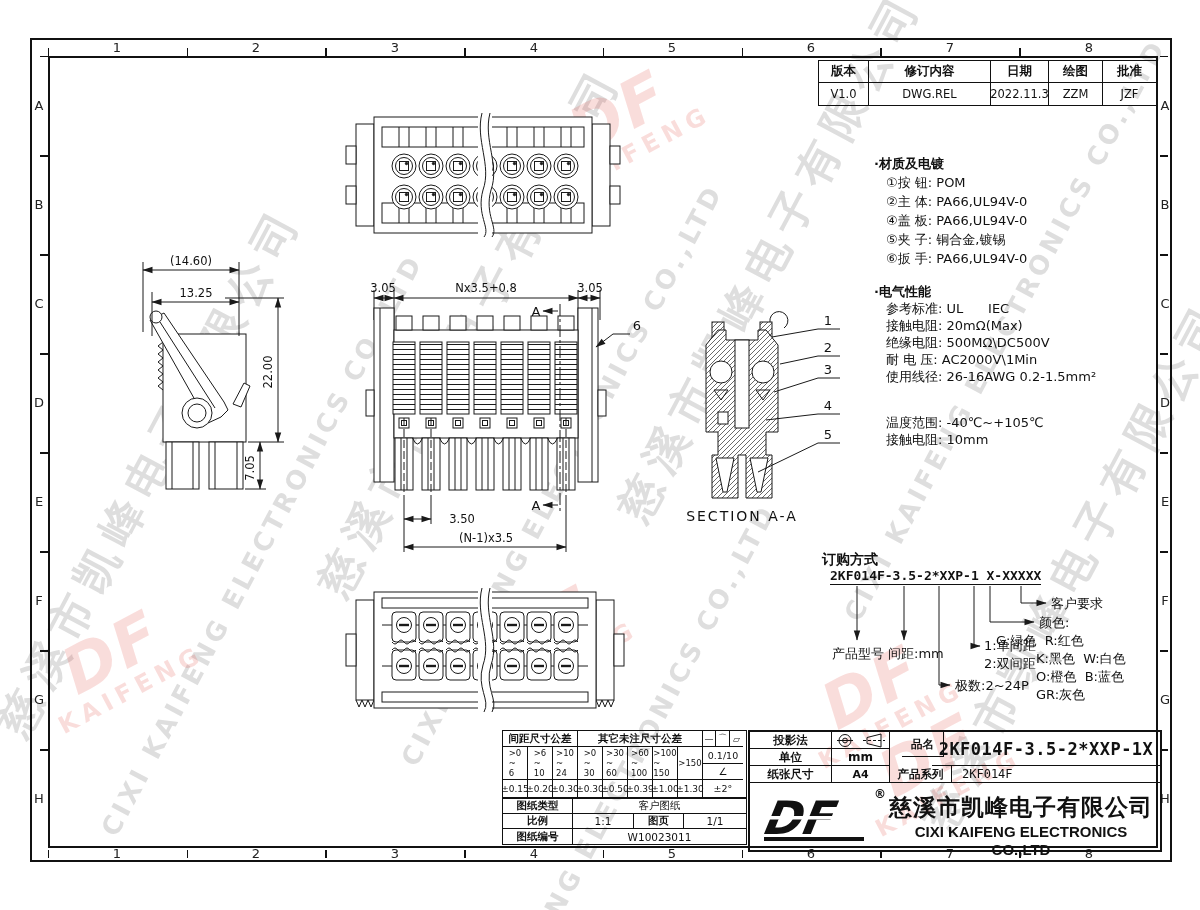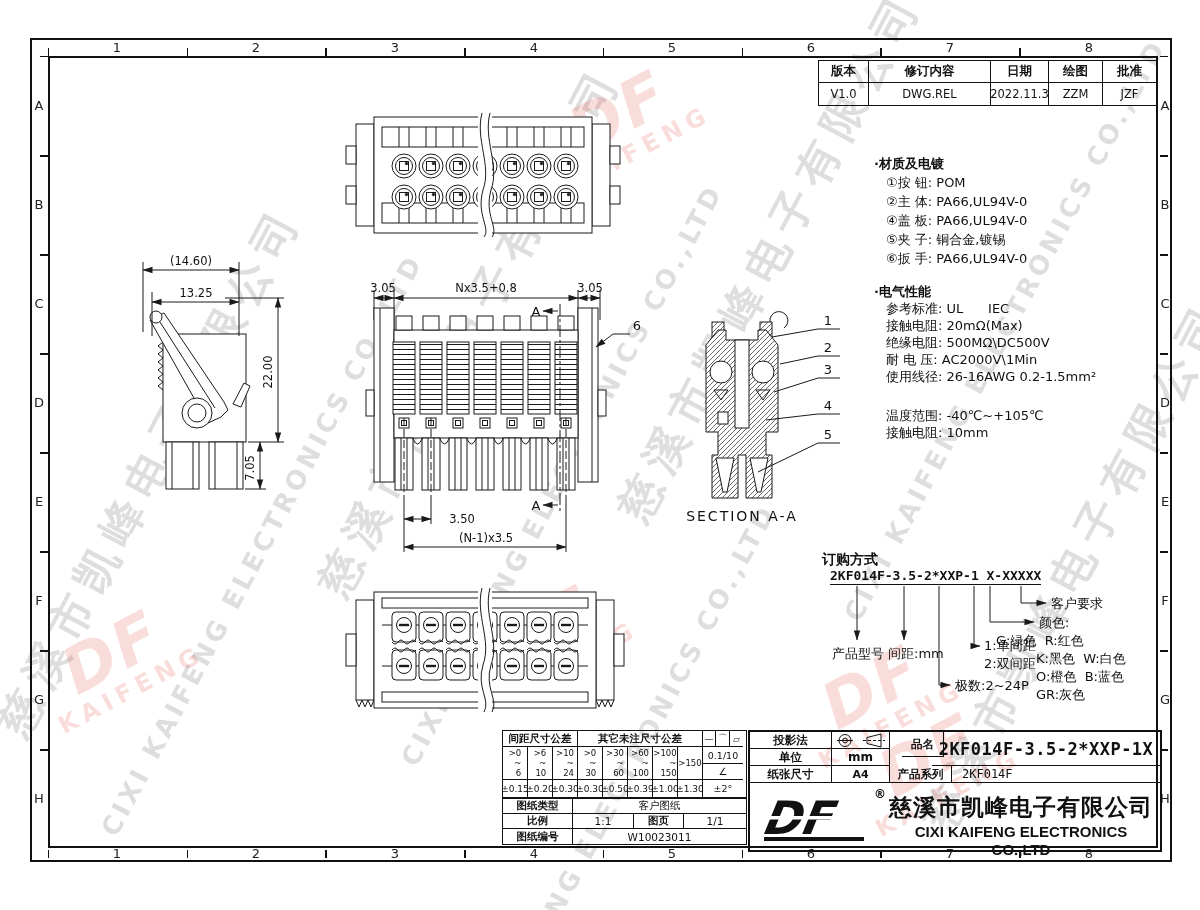--- a/index.html
+++ b/index.html
@@ -45,21 +45,21 @@
   .spec-line{white-space:pre}
   
   .ordtxt{position:absolute;z-index:3;font-size:13px;white-space:pre}
   .ordtitle{font-size:14px;font-weight:600}
   .ordcode{font-family:"DejaVu Sans Mono",monospace;font-weight:bold;font-size:13px;
            border-bottom:1.5px solid #111;padding-bottom:1px}
   
   .tol{left:502px;top:730px;width:243px;border:1.6px solid #111;z-index:3;font-size:9px}
   .trow{display:flex}
   .tc{border-right:1px solid #111;border-bottom:1px solid #111;display:flex;align-items:center;
-      justify-content:center;text-align:right;box-sizing:border-box}
+      justify-content:center;text-align:left;box-sizing:border-box}
   .tc.last{border-right:none}
   .thdr{font-weight:bold;font-size:10.5px}
   .rng{white-space:pre-line;line-height:10px;font-size:8.5px}
   
   .info{left:502px;top:798px;width:243px;border:1.6px solid #111;z-index:3;font-size:10.5px}
   .ic{border-right:1px solid #111;border-bottom:1px solid #111;display:flex;align-items:center;
       justify-content:center;box-sizing:border-box;height:15px}
   .ilabel{font-weight:bold}
   .ic.last{border-right:none}
   .irow:last-child .ic{border-bottom:none}
@@ -444,21 +444,21 @@
 
   <div class="abs specs">
     <div class="spec-sec lh19" style="margin-bottom:15px">
       <div class="spec-title">·材质及电镀</div>
       <div class="spec-line">①按 钮: POM</div>
       <div class="spec-line">②主 体: PA66,UL94V-0</div>
       <div class="spec-line">④盖 板: PA66,UL94V-0</div>
       <div class="spec-line">⑤夹 子: 铜合金,镀锡</div>
       <div class="spec-line">⑥扳 手: PA66,UL94V-0</div>
     </div>
-    <div class="spec-sec lh17" style="margin-bottom:22px">
+    <div class="spec-sec lh17" style="margin-bottom:29px">
       <div class="spec-title">·电气性能</div>
       <div class="spec-line">参考标准: UL      IEC</div>
       <div class="spec-line">接触电阻: 20mΩ(Max)</div>
       <div class="spec-line">绝缘电阻: 500MΩ\DC500V</div>
       <div class="spec-line">耐 电 压: AC2000V\1Min</div>
       <div class="spec-line">使用线径: 26-16AWG 0.2-1.5mm²</div>
     </div>
     <div class="spec-sec lh17" style="margin-bottom:12px">
       <div class="spec-line">温度范围: -40℃~+105℃</div>
       <div class="spec-line">接触电阻: 10mm</div>

